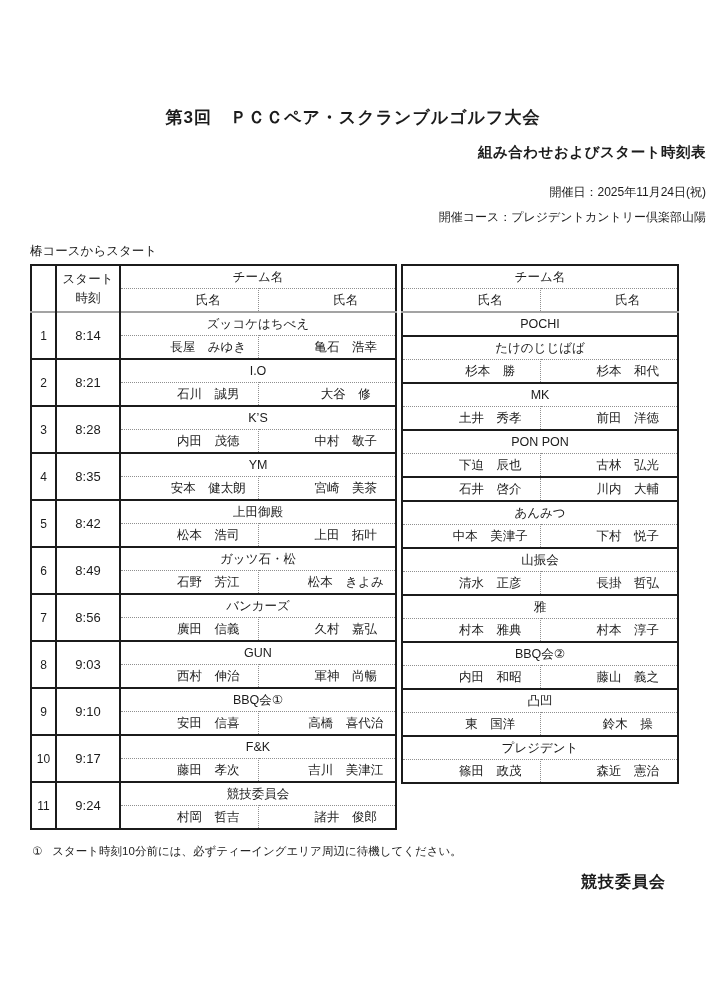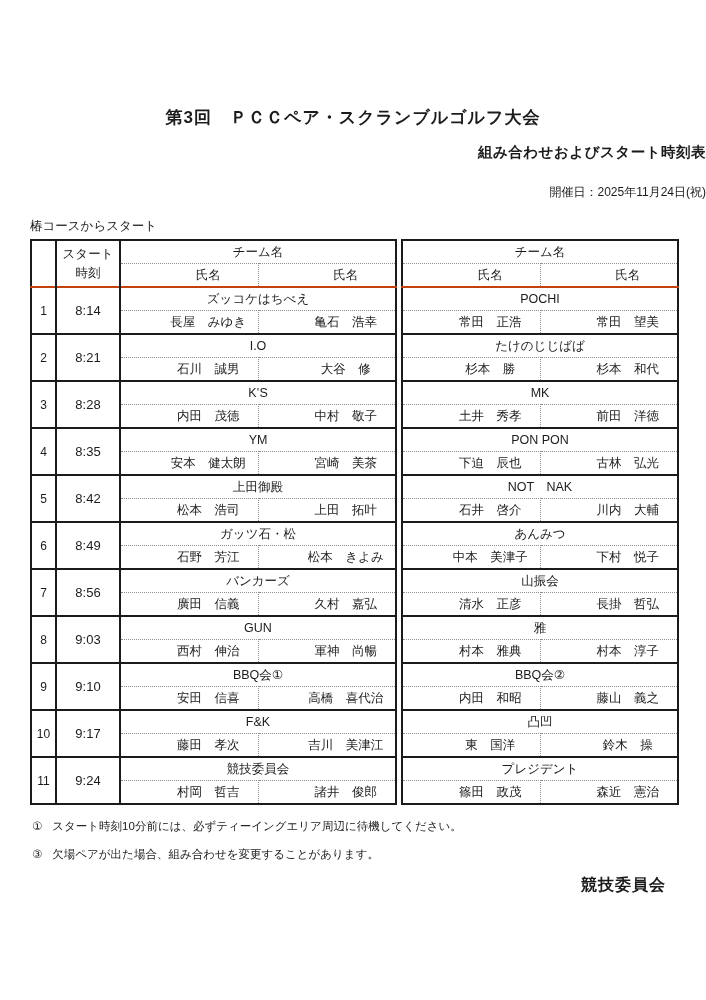--- a/index.html
+++ b/index.html
@@ -28,21 +28,21 @@
     border-collapse:collapse; table-layout:fixed;
     border:2px solid #1b1b1b; font-size:12.5px;
   }
   .t-left  { width:365px; }
   .t-right { width:276px; }
 
   .sched th, .sched td {
     padding:0 2px; text-align:center; font-weight:normal;
     height:22px; line-height:22px; white-space:nowrap; overflow:hidden;
   }
-  .sched thead { border-bottom:2px solid #c2410c; }
+  .sched thead { border-bottom:2px solid #a3a3a3; }
   .sched tbody { border-top:2px solid #1b1b1b; }
 
   .sched .no   { border-right:2px solid #1b1b1b; font-size:12px; }
   .sched .time { border-right:2px solid #1b1b1b; font-size:13px; }
   .sched .time-head { line-height:19px; font-size:12.5px; }
   .sched .name-row td, .sched .name-row th { border-top:1px dotted #8f8f8f;padding-left:40px; }
   .sched .n1 { border-right:1px dotted #8f8f8f; }
 
   .notes { margin:14px 0 0 32px; font-size:11.5px; }
   .note { margin-bottom:13px; }
@@ -56,20 +56,21 @@
 </head>
 <body>
 
 <div class="page">
 
   <h1 class="title">第3回　ＰＣＣペア・スクランブルゴルフ大会</h1>
   <h2 class="subtitle">組み合わせおよびスタート時刻表</h2>
 
   <div class="meta">
     <div>開催日：2025年11月24日(祝)</div>
+    <div>開催コース：プレジデントカントリー倶楽部山陽</div>
   </div>
 
   <div class="section-label">椿コースからスタート</div>
 
   <div class="tables">
 
     <table class="sched t-left">
       <colgroup>
           <col style="width:25px">
           <col style="width:64px">
@@ -228,24 +229,20 @@
         <tr class="name-row">
           <th class="name n1">氏名</th>
           <th class="name">氏名</th>
         </tr>
       </thead>
 
       <tbody>
         <tr>
             <td class="team" colspan="2">POCHI</td>
           </tr>
-        <tr class="name-row">
-          <td class="name n1">常田　正浩</td>
-          <td class="name">常田　望美</td>
-        </tr>
       </tbody>
       <tbody>
         <tr>
             <td class="team" colspan="2">たけのじじばば</td>
           </tr>
         <tr class="name-row">
           <td class="name n1">杉本　勝</td>
           <td class="name">杉本　和代</td>
         </tr>
       </tbody>
@@ -261,23 +258,20 @@
       <tbody>
         <tr>
             <td class="team" colspan="2">PON PON</td>
           </tr>
         <tr class="name-row">
           <td class="name n1">下迫　辰也</td>
           <td class="name">古林　弘光</td>
         </tr>
       </tbody>
       <tbody>
-        <tr>
-            <td class="team" colspan="2">NOT　NAK</td>
-          </tr>
         <tr class="name-row">
           <td class="name n1">石井　啓介</td>
           <td class="name">川内　大輔</td>
         </tr>
       </tbody>
       <tbody>
         <tr>
             <td class="team" colspan="2">あんみつ</td>
           </tr>
         <tr class="name-row">
@@ -331,20 +325,17 @@
         </tr>
       </tbody>
     </table>
 
   </div>
 
   <div class="notes">
     <div class="note">
       <span class="mark">①</span><span>スタート時刻10分前には、必ずティーイングエリア周辺に待機してください。</span>
     </div>
-    <div class="note">
-      <span class="mark">③</span><span>欠場ペアが出た場合、組み合わせを変更することがあります。</span>
-    </div>
   </div>
 
   <div class="footer-sign">競技委員会</div>
 
 </div>
 
 </body></html>

